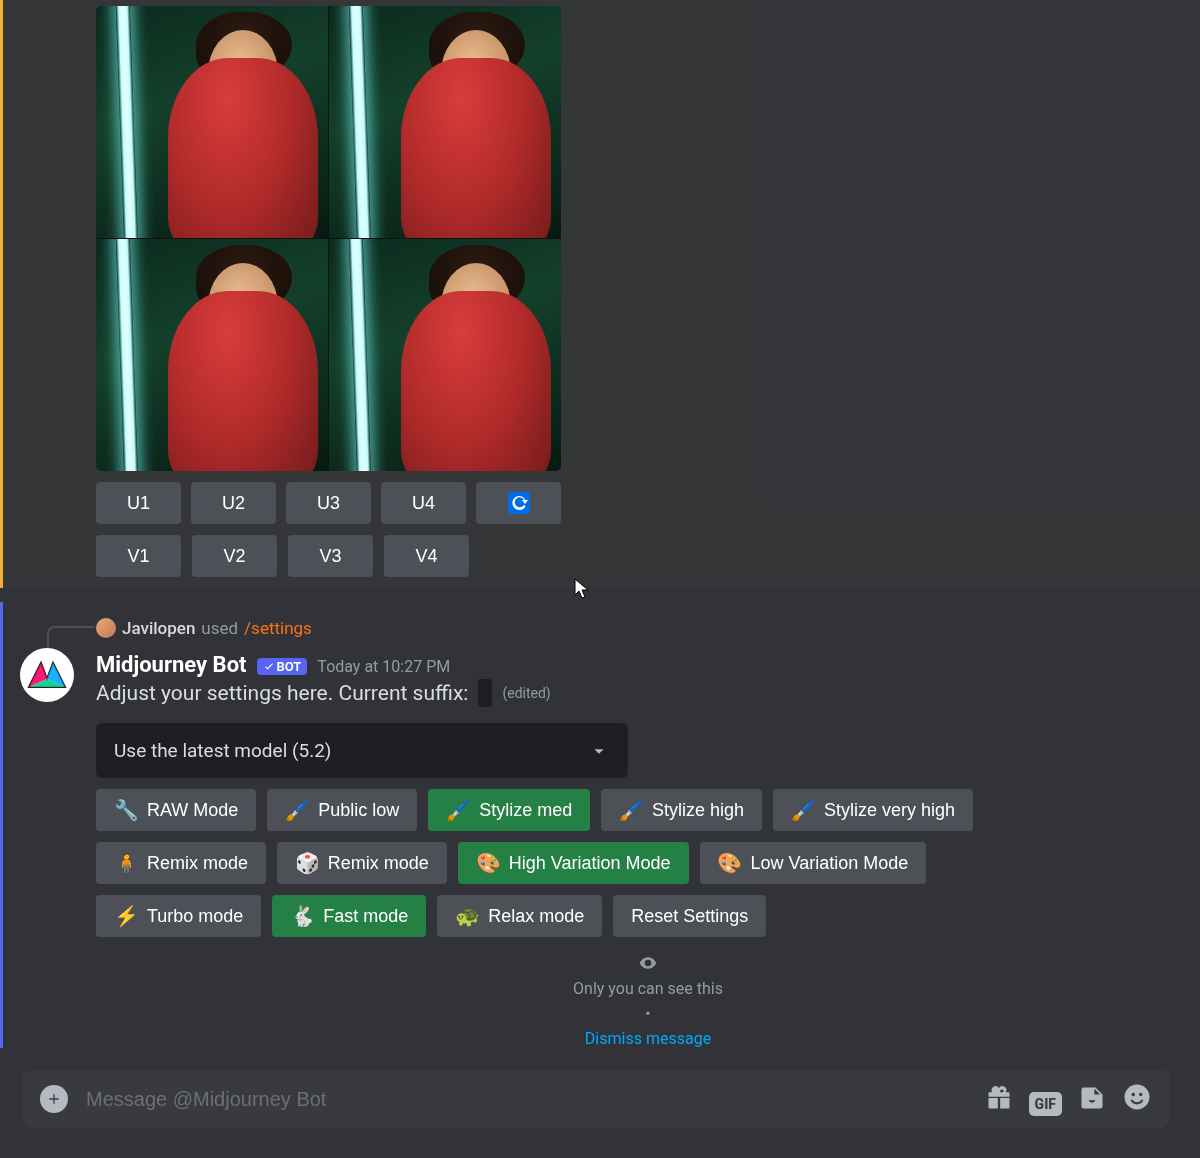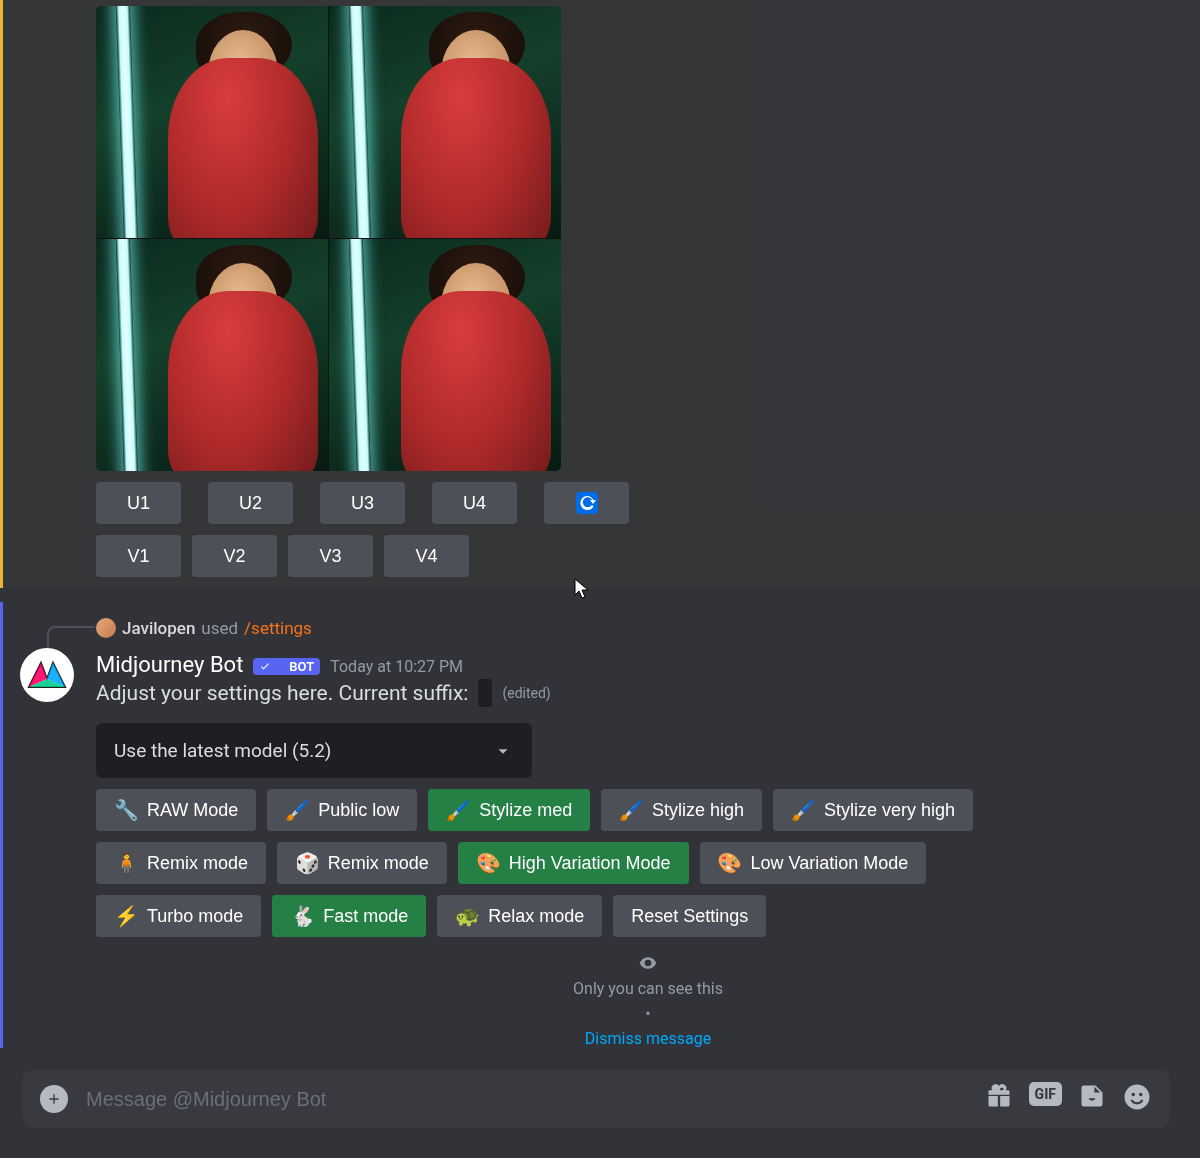--- a/index.html
+++ b/index.html
@@ -66,21 +66,21 @@
     border-radius:50% 50% 48% 48%;
   }
   .figure-hair {
     position:absolute;
     right:36px; top:6px;
     width:96px; height:70px;
     background:radial-gradient(circle at 50% 40%, #2d1b12 0%, #1a0f09 80%);
     border-radius:60% 60% 70% 50%;
   }
 
-  .btn-row { display:flex; gap:27px; margin-top:11px; margin-bottom:0; }
+  .btn-row { display:flex; gap:10px; margin-top:11px; margin-bottom:0; }
   .btn-row2 { display:flex; gap:11px; margin-top:11px; margin-bottom:0; padding-bottom:11px;}
   .grid-btn {
     width:85px; height:42px;
     background:#4e5058;
     color:#fff;
     border:none;
     border-radius:4px;
     font-size:18px;
     font-weight:500;
     cursor:pointer;
@@ -129,38 +129,38 @@
     position:absolute;
     left:20px; top:46px;
     width:54px; height:54px;
     border-radius:50%;
     background:#fff;
     display:flex; align-items:center; justify-content:center;
   }
   .bot-avatar svg{ width:40px; height:40px; }
 
   .bot-header { display:flex; align-items:baseline; gap:10px; flex-wrap:wrap;}
-  .bot-name { color:#fff; font-size:22px; font-weight:400; cursor:pointer;}
+  .bot-name { color:#fff; font-size:22px; font-weight:700; cursor:pointer;}
   .bot-tag {
     background:#5865f2;
     color:#fff;
     font-size:13px;
     font-weight:600;
     padding:1px 6px;
     border-radius:4px;
-    display:inline-flex; align-items:center; gap:18px;
+    display:inline-flex; align-items:center; gap:2px;
   }
   .timestamp { color:#949ba4; font-size:16px;}
   .bot-text { font-size:21px; color:#dbdee1; margin-top:2px; display:flex; align-items:center; gap:10px;}
   .suffix-box { display:inline-block; width:14px; height:28px; background:#1e1f22; border-radius:3px; vertical-align:middle;}
   .edited { color:#949ba4; font-size:14px;}
 
   .select-box {
     margin-top:16px;
-    width:436px;
+    width:532px;
     background:#1e1f22;
     border-radius:6px;
     padding:16px 18px;
     display:flex; align-items:center; justify-content:space-between;
     font-size:19px;
     color:#dbdee1;
     cursor:pointer;
   }
   .select-box svg{ flex-shrink:0;}
 
@@ -211,21 +211,21 @@
   }
   .msg-input {
     flex:1;
     background:transparent;
     border:none;
     outline:none;
     color:#dbdee1;
     font-size:20px;
   }
   .msg-input::placeholder{ color:#6d6f78; }
-  .input-icons { display:flex; align-items:flex-start; gap:16px; }
+  .input-icons { display:flex; align-items:flex-end; gap:16px; }
   .input-icons > * { cursor:pointer; color:#b5bac1; }
   .gif-badge{
     background:#b5bac1; color:#383a40;
     font-size:14px; font-weight:800;
     border-radius:5px; padding:4px 6px;
   }
 
   .cursor {
     position:absolute;
     left:574px; top:578px;

